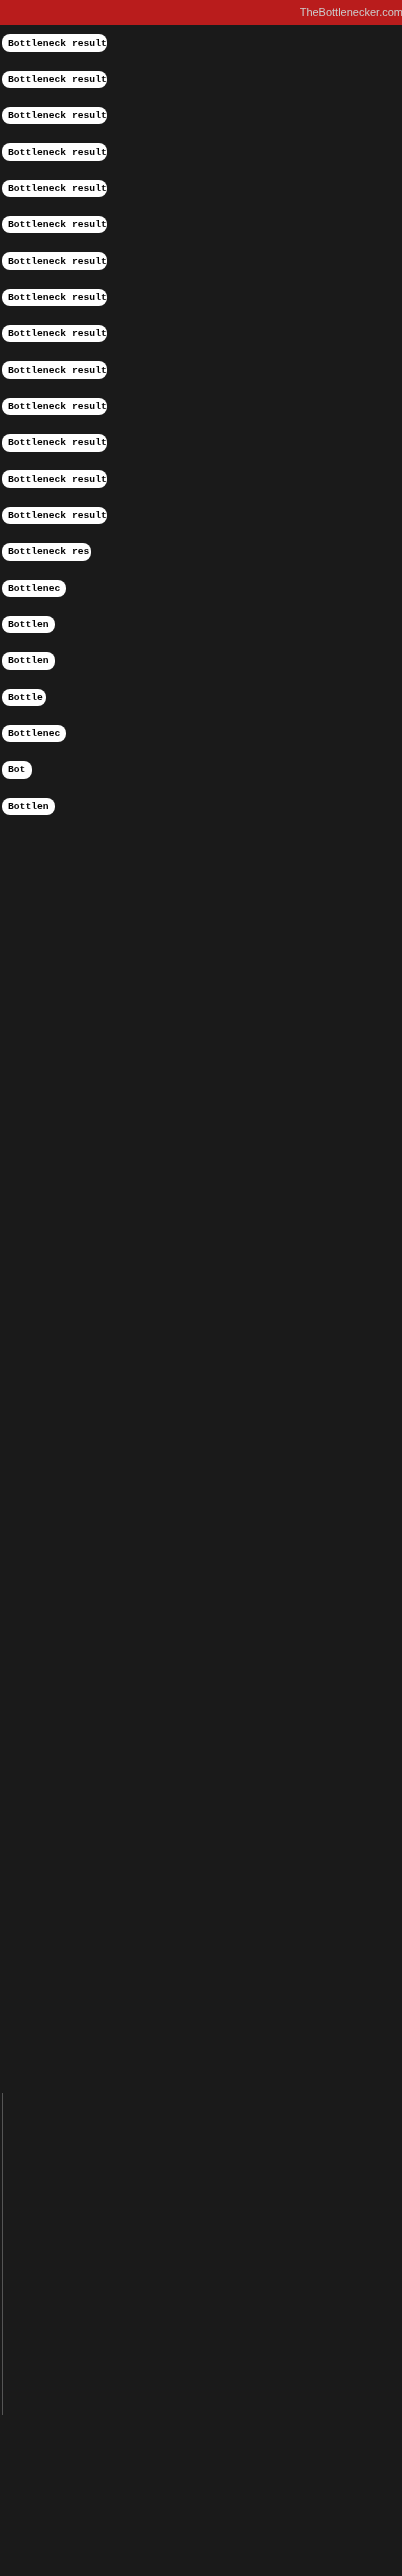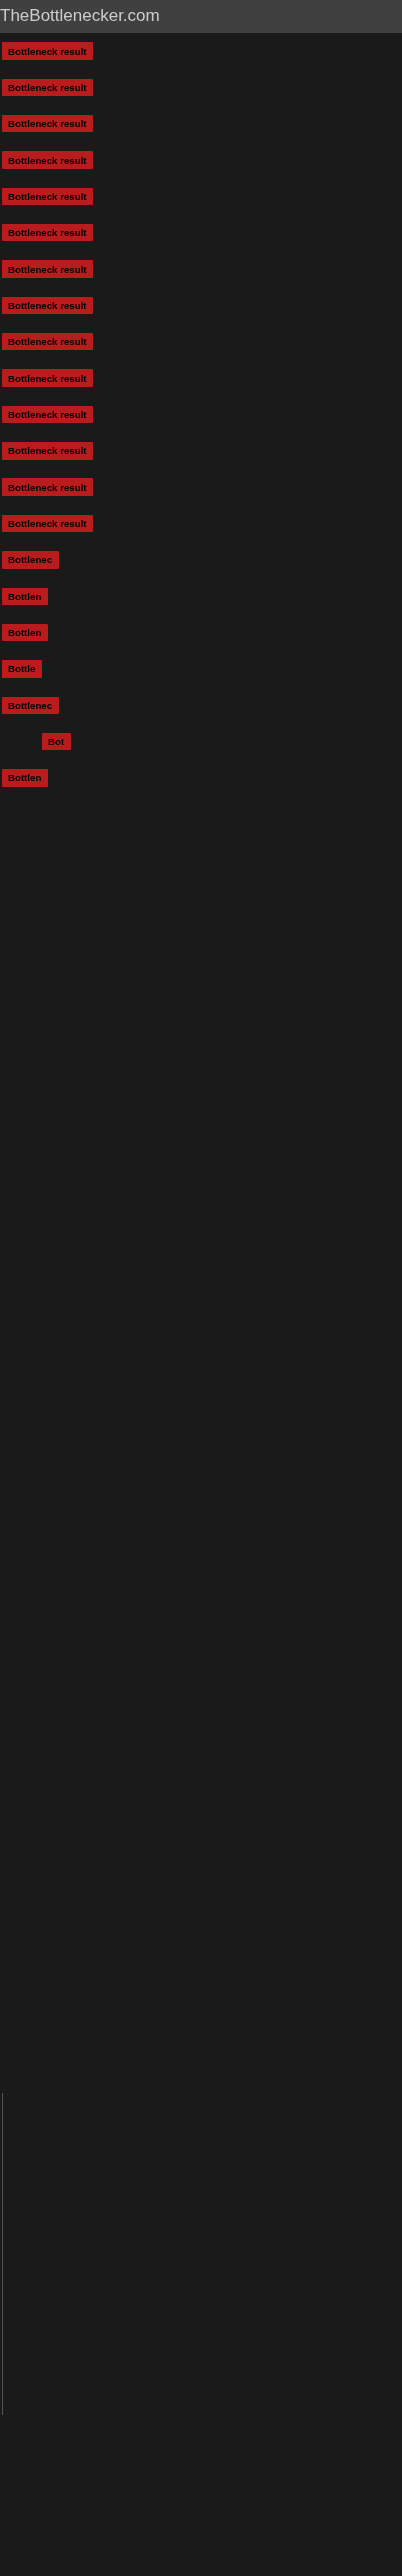--- a/index.html
+++ b/index.html
@@ -10,42 +10,43 @@
 
     body {
       width: 403px;
       min-height: 2576px;
       background-color: #1a1a1a;
       font-family: Arial, sans-serif;
       position: relative;
     }
 
     .site-title {
-      text-align: left;
+      text-align: right;
       color: #cccccc;
-      font-size: 17px;
+      font-size: 11px;
       padding: 6.4px 0;
-      background-color: #404040;
+      background-color: #b91c1c;
     }
 
     .bottleneck-item {
       margin: 0 0 3.2px 0;
       padding: 6.4px 0 6.4px 1.6px;
     }
 
     .bottleneck-badge {
       display: inline-block;
-      background-color: #b91c1c;
+      background-color: #ffffff;
       color: #000000;
       font-size: 9.7px;
       font-weight: bold;
       padding: 3.2px 6.4px;
-      border-radius: 1px;
+      border-radius: 8px;
       white-space: nowrap;
       overflow: hidden;
+      font-family: Liberation Mono, monospace;
     }
 
     .items-container {
       padding: 3.2px 0;
     }
 
     
     .vertical-line {
       position: absolute;
       left: 1.6px;
@@ -71,23 +72,24 @@
     <div class="bottleneck-item"><span class="bottleneck-badge" style="max-width: 105px;">Bottleneck result</span></div>
     <div class="bottleneck-item"><span class="bottleneck-badge" style="max-width: 105px;">Bottleneck result</span></div>
     <div class="bottleneck-item"><span class="bottleneck-badge" style="max-width: 105px;">Bottleneck result</span></div>
     <div class="bottleneck-item"><span class="bottleneck-badge" style="max-width: 105px;">Bottleneck result</span></div>
     <div class="bottleneck-item"><span class="bottleneck-badge" style="max-width: 105px;">Bottleneck result</span></div>
     <div class="bottleneck-item"><span class="bottleneck-badge" style="max-width: 105px;">Bottleneck result</span></div>
     <div class="bottleneck-item"><span class="bottleneck-badge" style="max-width: 105px;">Bottleneck result</span></div>
     <div class="bottleneck-item"><span class="bottleneck-badge" style="max-width: 105px;">Bottleneck result</span></div>
     <div class="bottleneck-item"><span class="bottleneck-badge" style="max-width: 105px;">Bottleneck result</span></div>
     <div class="bottleneck-item"><span class="bottleneck-badge" style="max-width: 105px;">Bottleneck result</span></div>
+    <div class="bottleneck-item"><span class="bottleneck-badge" style="max-width: 89px;">Bottleneck res</span></div>
     <div class="bottleneck-item"><span class="bottleneck-badge" style="max-width: 64px;">Bottlenec</span></div>
     <div class="bottleneck-item"><span class="bottleneck-badge" style="max-width: 60px;">Bottlen</span></div>
     <div class="bottleneck-item"><span class="bottleneck-badge" style="max-width: 60px;">Bottlen</span></div>
     <div class="bottleneck-item"><span class="bottleneck-badge" style="max-width: 44px; text-align: right;">Bottle</span></div>
     <div class="bottleneck-item"><span class="bottleneck-badge" style="max-width: 64px;">Bottlenec</span></div>
-    <div class="bottleneck-item"><span class="bottleneck-badge" style="max-width: 31px; margin-left: 40px;">Bot</span></div>
+    <div class="bottleneck-item"><span class="bottleneck-badge" style="max-width: 31px;">Bot</span></div>
     <div class="bottleneck-item"><span class="bottleneck-badge" style="max-width: 60px;">Bottlen</span></div>
   </div>
 
 <div class="vertical-line"></div>
 
 
 </body></html>

